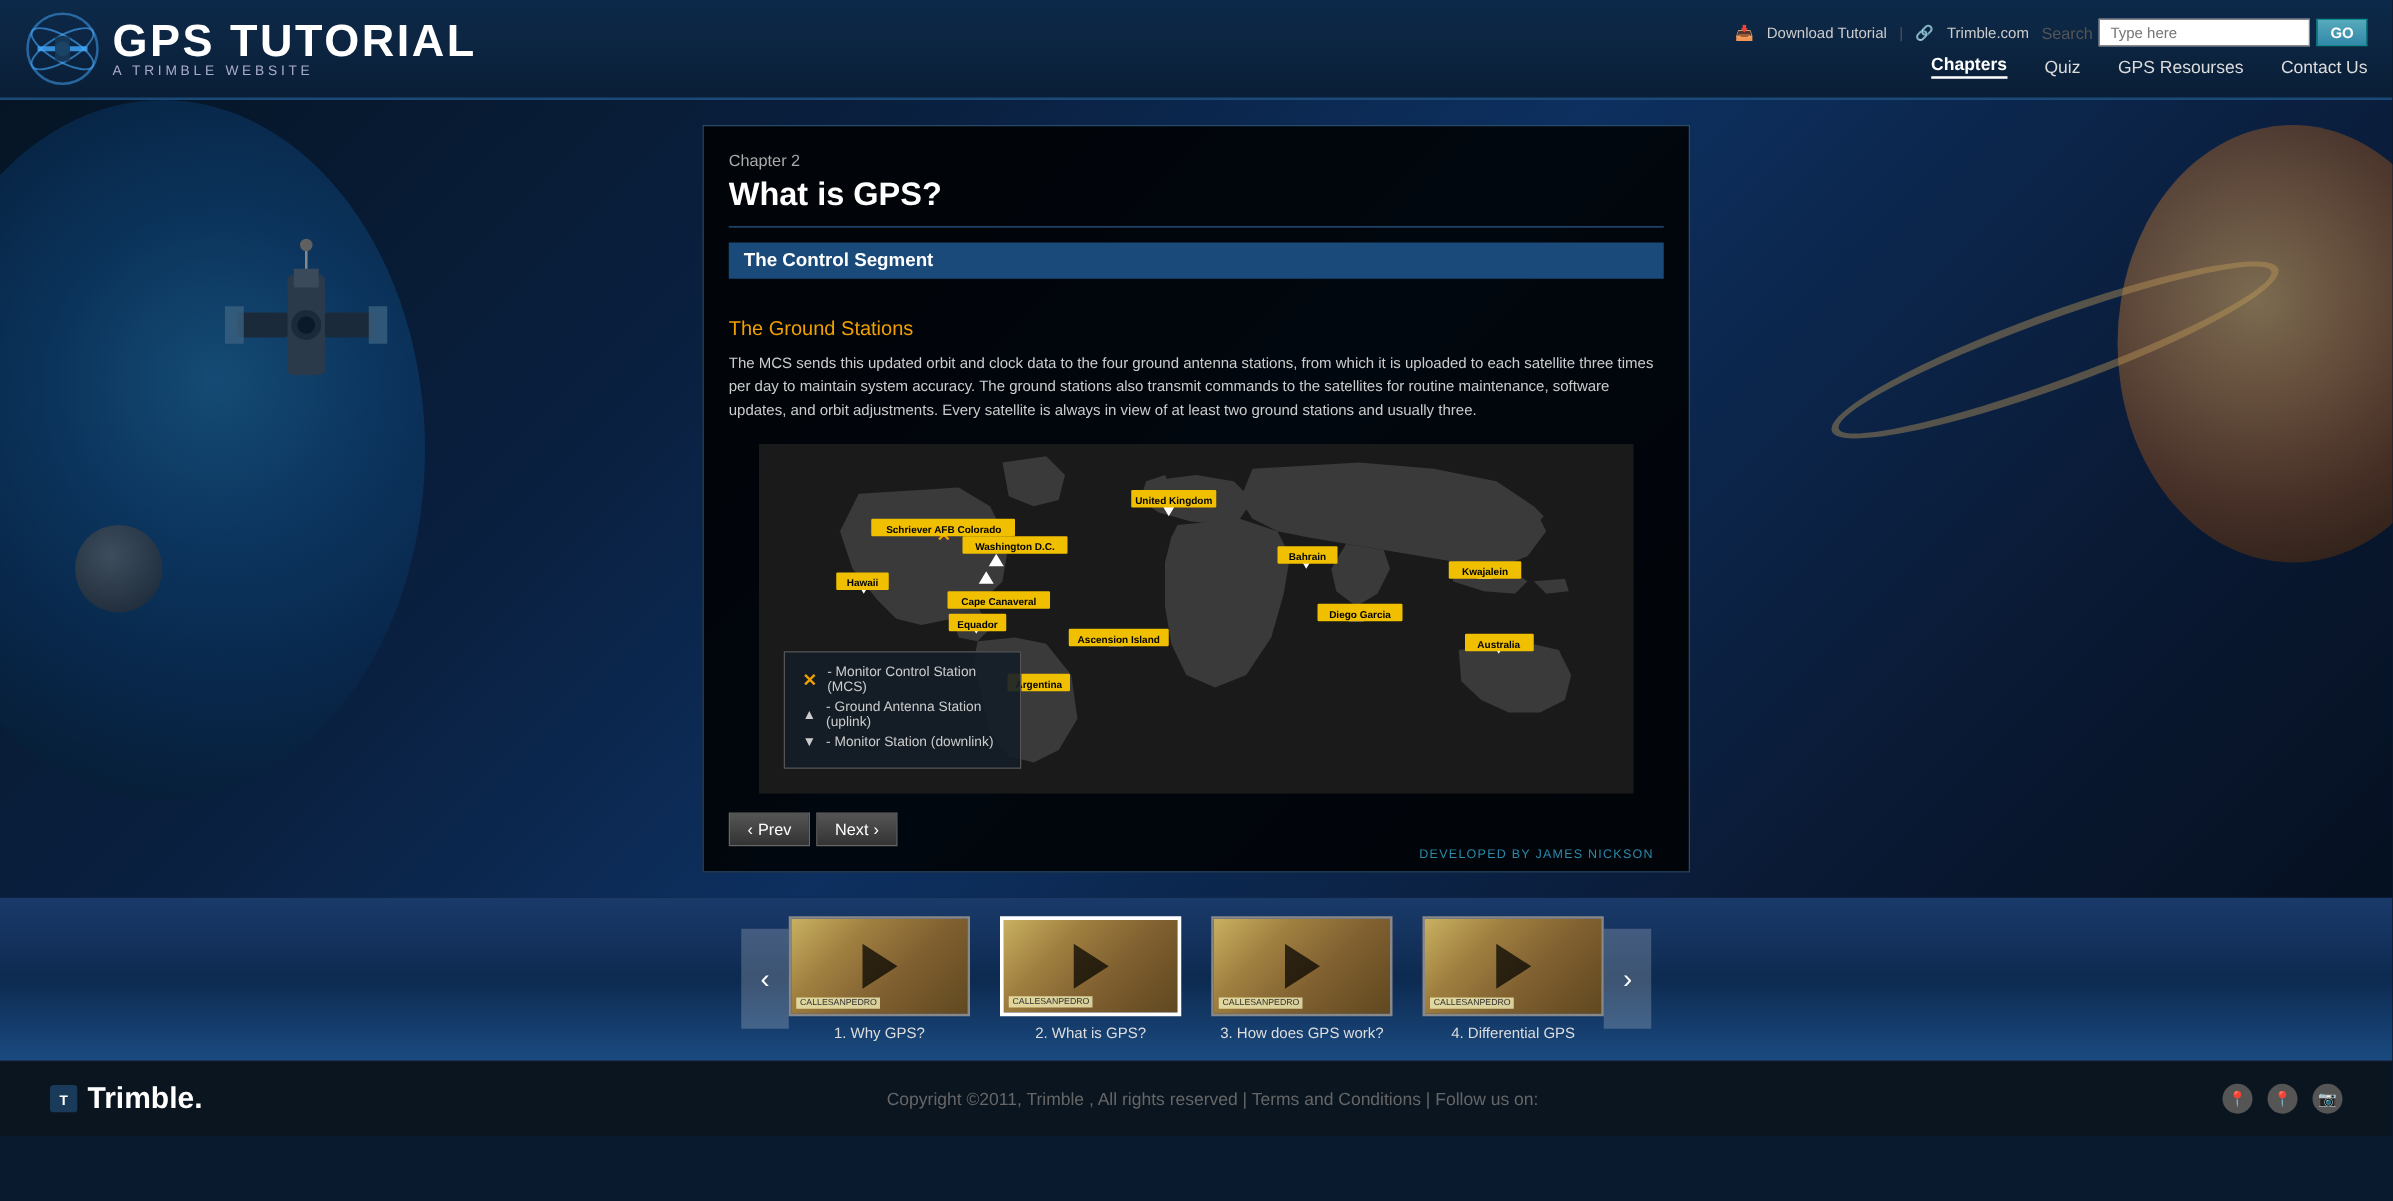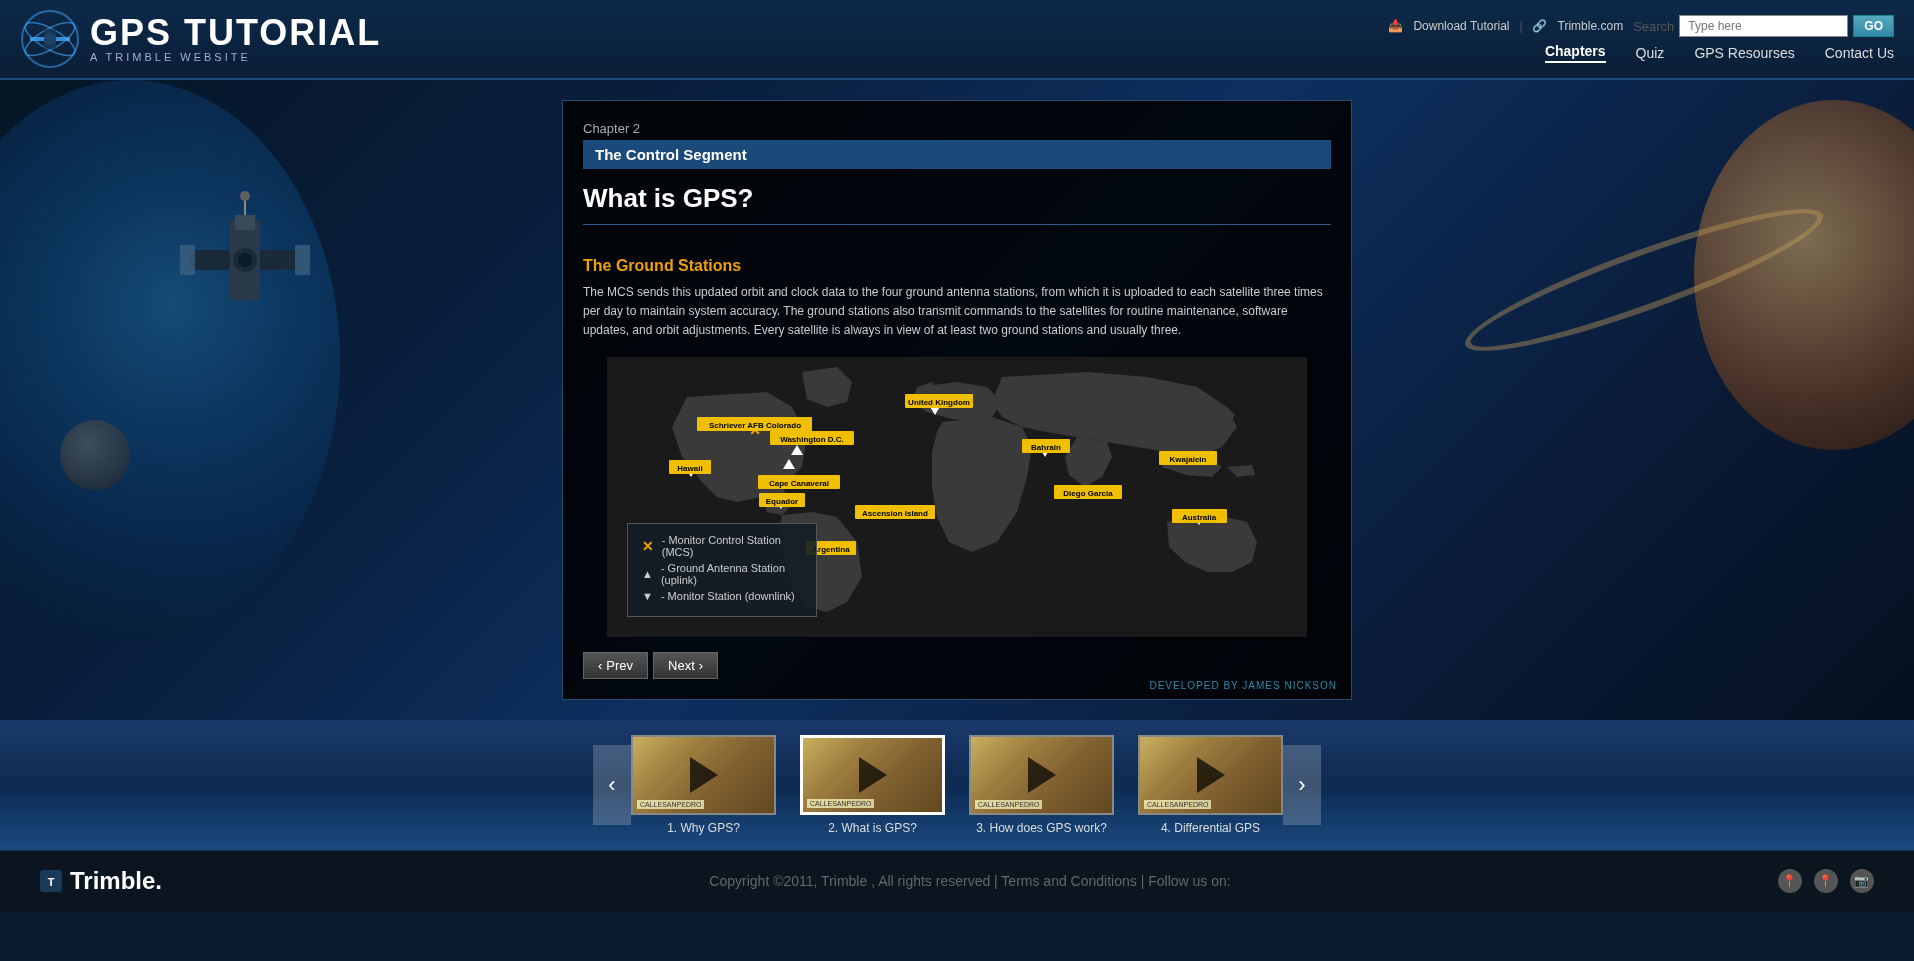--- a/index.html
+++ b/index.html
@@ -137,21 +137,21 @@
     #chapter-label { font-size: 13px; color: #aaa; margin-bottom: 4px; }
     #page-title { font-size: 26px; font-weight: bold; color: #fff; margin-bottom: 12px; border-bottom: 1px solid #2a5a8a; padding-bottom: 10px; }
     #section-title-bar {
       background: #1a4a7a;
       padding: 6px 12px;
       font-size: 15px;
       font-weight: bold;
       color: #fff;
       margin-bottom: 14px;
     }
-    #ground-stations-title { color: #f0a000; font-size: 16px; font-weight: bold; margin-bottom: 8px; margin-top: 32px; }
+    #ground-stations-title { color: #f0a000; font-size: 16px; font-weight: normal; margin-bottom: 8px; margin-top: 32px; }
     #description-text { font-size: 12px; color: #ccc; line-height: 1.6; margin-bottom: 16px; }
 
     
     #map-container {
       position: relative;
       width: 700px;
       height: 280px;
       margin: 0 auto 15px auto;
     }
     #world-map-svg {
@@ -182,21 +182,21 @@
       font-size: 13px;
       cursor: pointer;
       display: flex;
       align-items: center;
       gap: 4px;
     }
 
     #developed-by {
       position: absolute;
       bottom: 8px;
-      right: 14px;
+      right: 28px;
       font-size: 10px;
       color: #2a8aaa;
       letter-spacing: 1px;
     }
 
     
     #chapters-strip {
       background: linear-gradient(180deg, #1a3a6a 0%, #0d2a50 50%, #1a4a80 100%);
       padding: 15px 0;
       display: flex;
@@ -318,22 +318,22 @@
     <rect x="55" y="55" width="20" height="15" fill="#3a4a5a"></rect>
     <line x1="65" y1="55" x2="65" y2="40" stroke="#888" stroke-width="2"></line>
     <circle cx="65" cy="36" r="5" fill="#606060"></circle>
   </svg>
 
   <div id="planet-right"></div>
   <div id="planet-ring"></div>
 
   <div id="content-box">
     <div id="chapter-label">Chapter 2</div>
+    <div id="page-title">What is GPS?</div>
     <div id="section-title-bar">The Control Segment</div>
-    <div id="page-title">What is GPS?</div>
     <div id="ground-stations-title">The Ground Stations</div>
     <div id="description-text">The MCS sends this updated orbit and clock data to the four ground antenna stations, from which it is uploaded to each satellite three times per day to maintain system accuracy. The ground stations also transmit commands to the satellites for routine maintenance, software updates, and orbit adjustments. Every satellite is always in view of at least two ground stations and usually three.</div>
 
     <div id="map-container">
       <svg id="world-map-svg" viewBox="0 0 700 280">
 
         <rect width="700" height="280" fill="#1a1a1a"></rect>
 
         <path d="M80,40 L160,35 L185,50 L200,80 L195,110 L175,130 L155,140 L130,145 L110,140 L95,125 L75,100 L65,70 Z" fill="#3a3a3a"></path>
 

